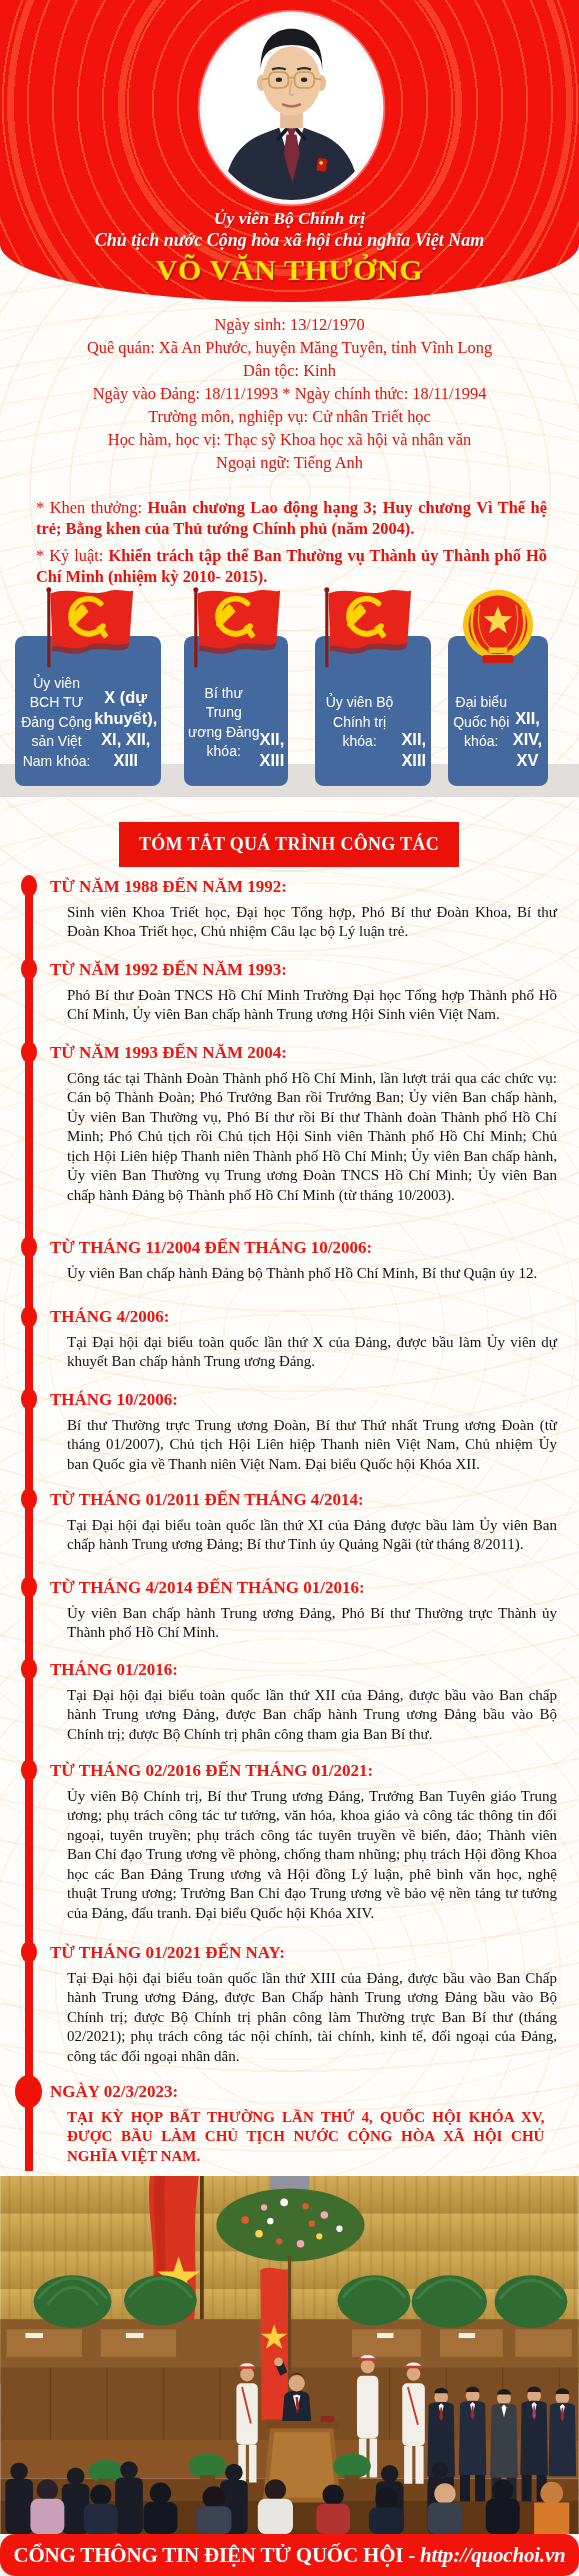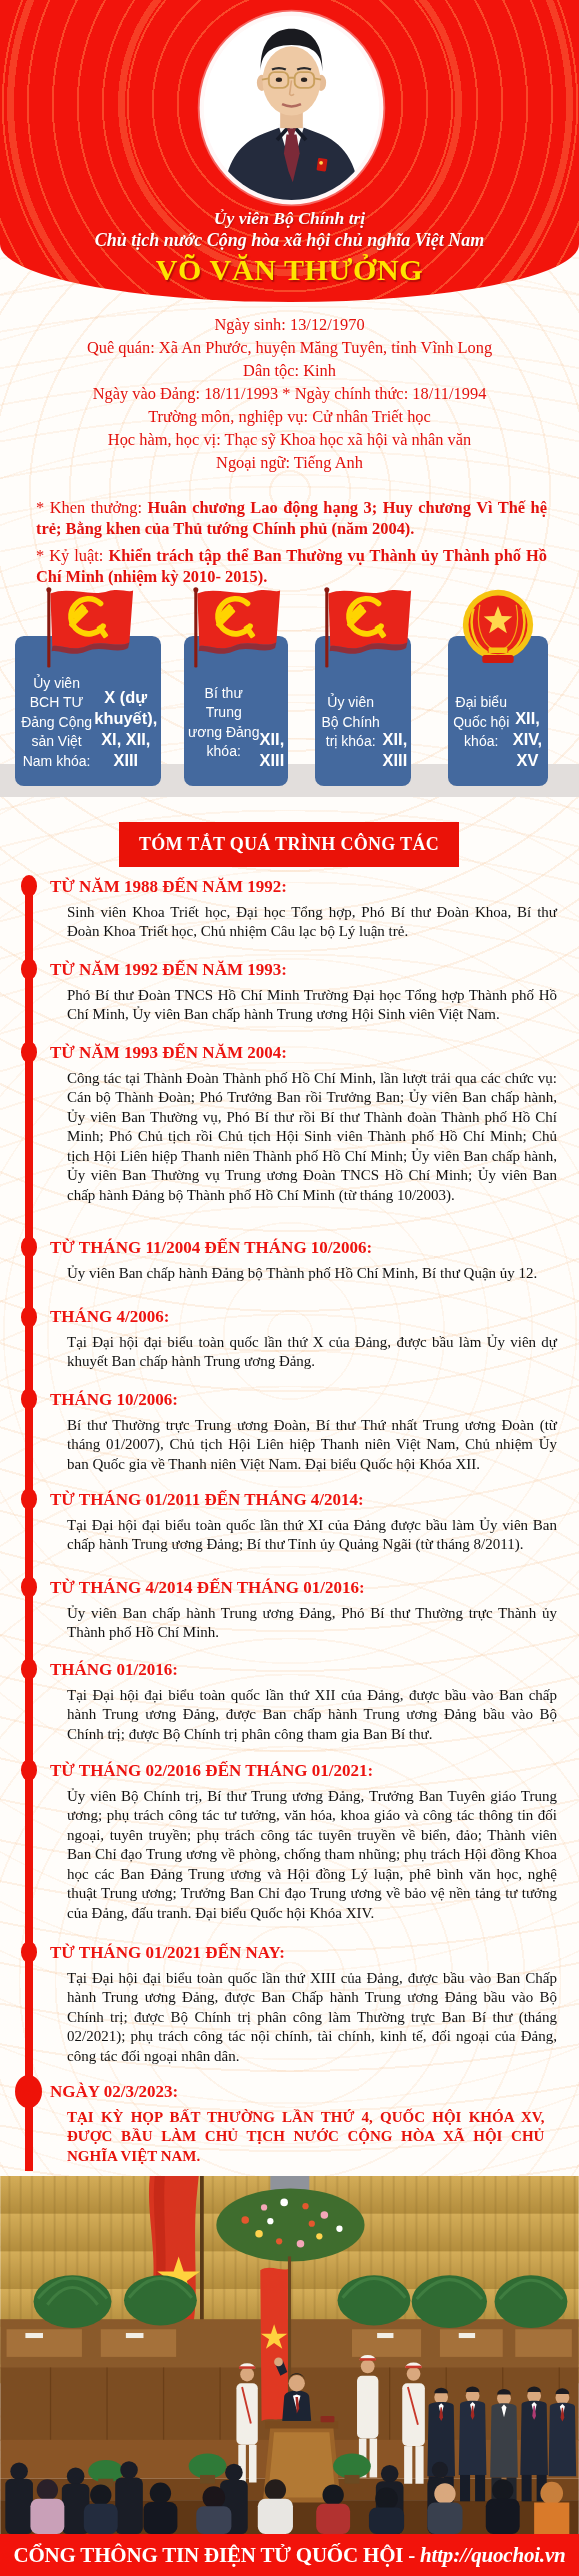--- a/index.html
+++ b/index.html
@@ -48,21 +48,21 @@
   .tl-line{position:absolute;left:25px;top:882px;width:7.5px;height:1289px;background:#ee1208;z-index:1;}
   .tl-dot{position:absolute;left:21px;width:16.4px;height:22px;border-radius:50%;background:#ee1208;z-index:2;}
   .tl-dot.big{left:15px;width:27px;height:33px;}
   .tl-entry{position:absolute;left:50px;width:507px;z-index:2;}
   .tl-period{font-size:17px;font-weight:bold;color:#ed1410;}
   .tl-detail{margin-top:5.7px;padding-left:17px;font-size:15px;line-height:19.5px;color:#121212;text-align:justify;}
   .tl-detail.hl{color:#e6130c;font-weight:bold;padding-right:12.6px;}
   
   .photo{position:absolute;left:0;top:2176px;width:579px;height:358px;z-index:2;}
   .footer{position:absolute;left:0;top:2534px;width:579px;height:42px;background:#f2130b;z-index:3;
-    display:flex;align-items:center;justify-content:center;color:#fff;font-size:21px;font-weight:bold;letter-spacing:-0.2px;}
+    display:flex;align-items:center;justify-content:center;color:#fff;font-size:21px;font-weight:bold;letter-spacing:-0.2px;border-radius:15px;}
   .footer .url{font-style:italic;margin-left:5px;}
 </style>
 </head>
 <body>
 
 <div class="page">
 
   <div class="header"></div>
 
   <div class="portrait">
@@ -143,21 +143,21 @@
           <circle cx="12.5" cy="4" r="4" fill="#8a1a10"></circle>
           <path d="M15,10 C45,-2 78,16 108,6 C125,1 140,9 147,5 L141,88 C122,98 98,82 72,94 C50,103 30,90 18,94 Z" fill="#e8241a"></path>
           <path d="M18,94 C30,90 50,103 72,94 C98,82 122,98 141,88 L139,97 C120,108 96,91 71,103 C49,112 30,99 17,102 Z" fill="#b81105" opacity=".65"></path>
           <g fill="#ffd400">
             <path d="M95,26 A28,28 0 1,0 99,62" stroke="#ffd400" stroke-width="9" fill="none" stroke-linecap="round"></path>
             <rect x="93" y="60" width="9" height="22" rx="2" transform="rotate(-35 97 70)"></rect>
             <rect x="47" y="34" width="26" height="10" rx="1" transform="rotate(-45 60 39)"></rect>
             <rect x="56" y="30" width="8" height="38" rx="2" transform="rotate(45 60 49)"></rect>
           </g>
         </svg></div>
-      <div class="pos-box" style="left: 315px; width: 96px;">
+      <div class="pos-box" style="left: 315px; width: 116px;">
         <div class="pos-title">Ủy viên Bộ Chính trị khóa:</div>
         <div class="pos-terms">XII, XIII</div>
       </div>
       <div class="pos-icon" style="left: 319px;"><svg width="94" height="82" viewBox="0 0 150 130">
           <rect x="10" y="2" width="5" height="126" rx="2" fill="#8a1a10"></rect>
           <circle cx="12.5" cy="4" r="4" fill="#8a1a10"></circle>
           <path d="M15,10 C45,-2 78,16 108,6 C125,1 140,9 147,5 L141,88 C122,98 98,82 72,94 C50,103 30,90 18,94 Z" fill="#e8241a"></path>
           <path d="M18,94 C30,90 50,103 72,94 C98,82 122,98 141,88 L139,97 C120,108 96,91 71,103 C49,112 30,99 17,102 Z" fill="#b81105" opacity=".65"></path>
           <g fill="#ffd400">
             <path d="M95,26 A28,28 0 1,0 99,62" stroke="#ffd400" stroke-width="9" fill="none" stroke-linecap="round"></path>

